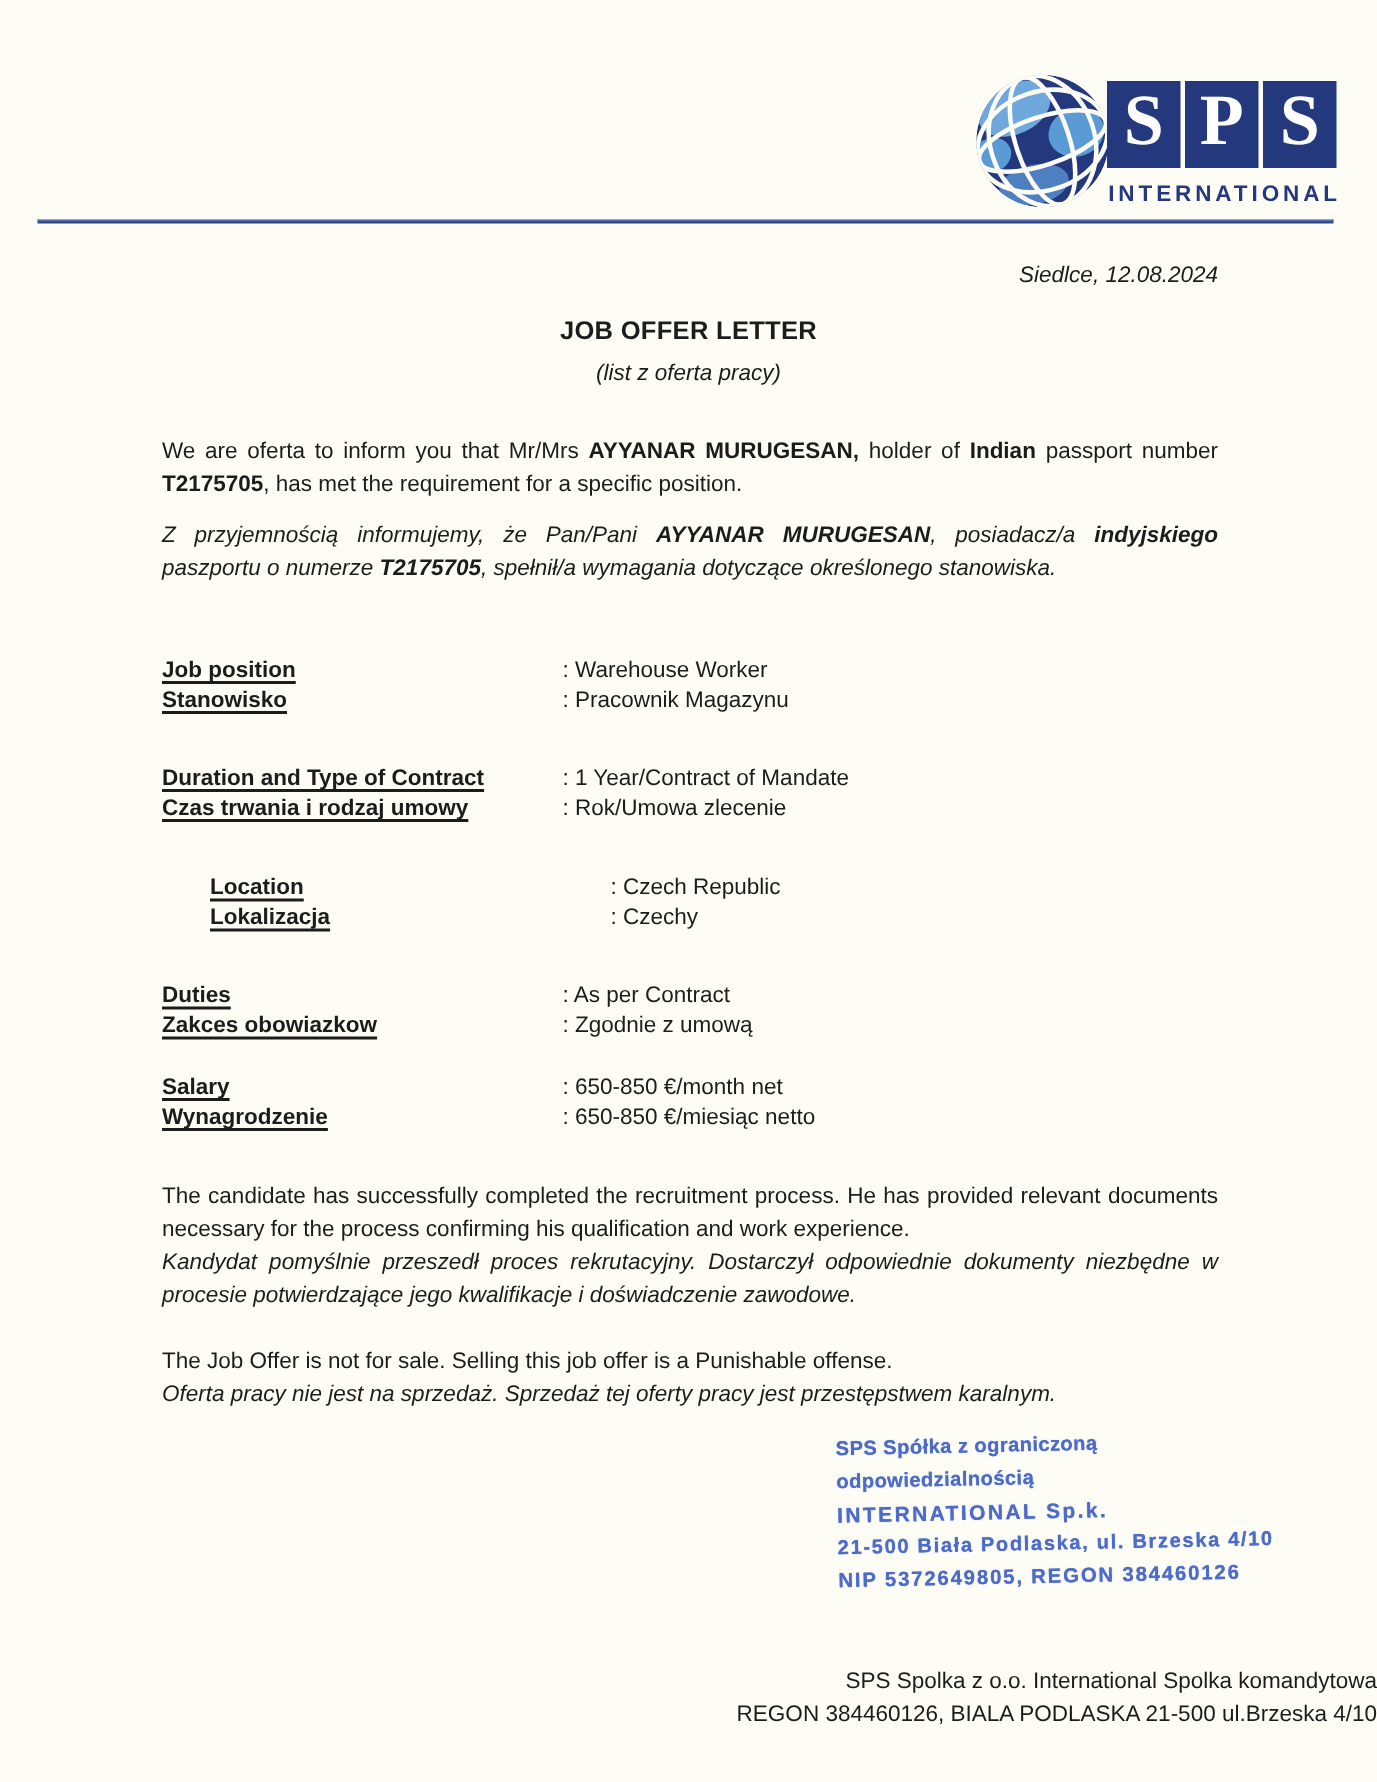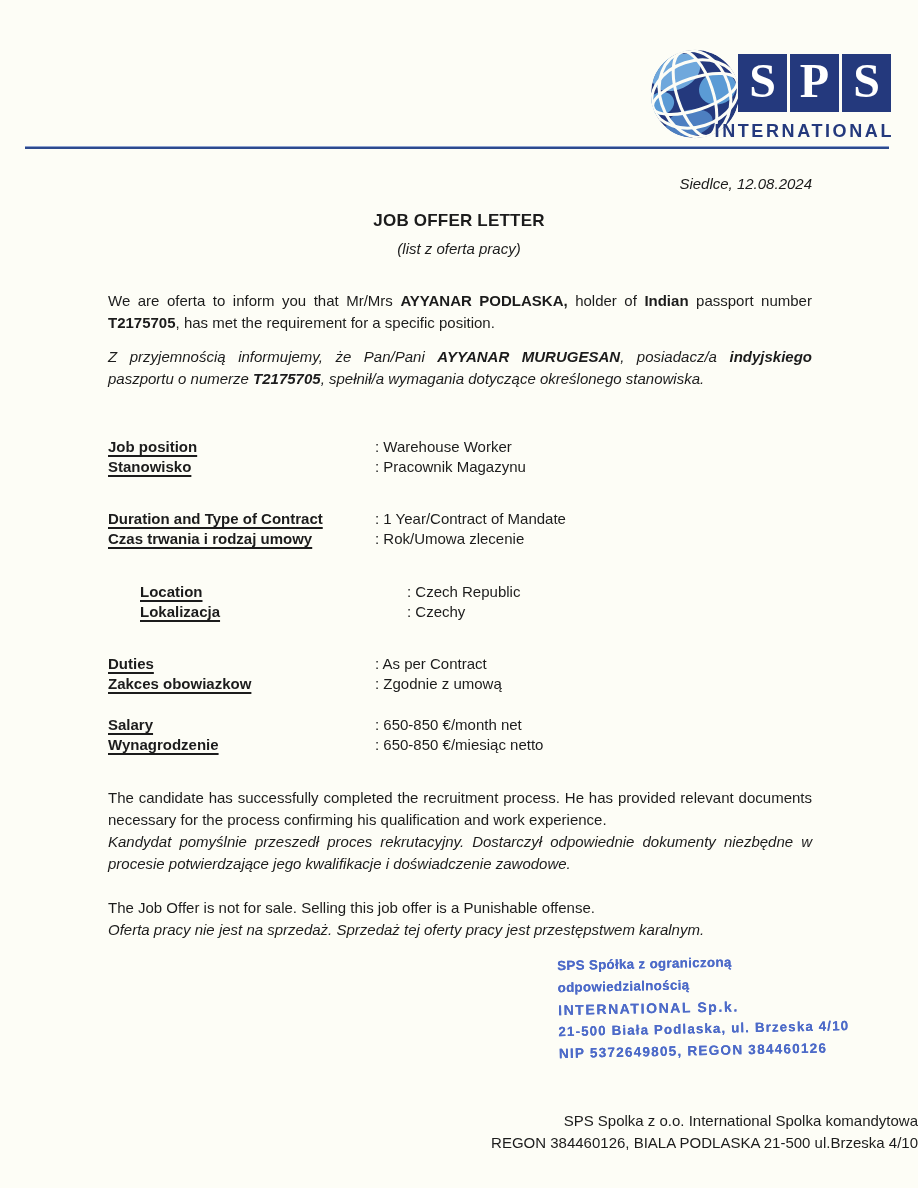--- a/index.html
+++ b/index.html
@@ -21,21 +21,21 @@
   .logo-squares { position:absolute; left:90px; top:9px; display:flex; gap:3px; }
   .logo-sq {
     width:49px; height:58px; background:#24397d;
     display:flex; align-items:center; justify-content:center;
     color:#ffffff; font-family:"Liberation Serif", serif;
     font-size:48px; font-weight:600; line-height:1;
     padding-bottom:4px;
   }
   .logo-sub {
     position:absolute; left:58px; top:76px; width:188px;
-    color:#24397d; font-size:18px; font-weight:700;
+    color:#24397d; font-size:15px; font-weight:700;
     letter-spacing:2.6px; text-align:right; white-space:nowrap;
   }
 
   
   .rule {
     position:absolute; top:146px; left:25px; width:864px; height:3px;
     background:#2d4a8e; border-top:1px solid #8fa3d0;
   }
 
   
@@ -127,21 +127,21 @@
     </div>
     <div class="logo-sub">INTERNATIONAL</div>
   </div>
 
   <div class="rule"></div>
 
   <div class="dateline">Siedlce, 12.08.2024</div>
   <div class="title">JOB OFFER LETTER</div>
   <div class="subtitle">(list z oferta pracy)</div>
 
-  <p class="para p-intro-en"><span>We are oferta to inform you that Mr/Mrs </span><span class="b">AYYANAR PODLASKA,</span><span> holder of </span><span class="b">Indian</span><span> passport number </span><span class="b">T2175705</span><span>, has met the requirement for a specific position.</span></p>
+  <p class="para p-intro-en"><span>We are oferta to inform you that Mr/Mrs </span><span class="b">AYYANAR MURUGESAN,</span><span> holder of </span><span class="b">Indian</span><span> passport number </span><span class="b">T2175705</span><span>, has met the requirement for a specific position.</span></p>
 
   <p class="para p-intro-pl"><span>Z przyjemnością informujemy, że Pan/Pani </span><span class="b">AYYANAR MURUGESAN</span><span>, posiadacz/a </span><span class="b">indyjskiego</span><span> paszportu o numerze </span><span class="b">T2175705</span><span>, spełnił/a wymagania dotyczące określonego stanowiska.</span></p>
 
   <div class="detail-group dg0">
     <span class="detail-label">Job position</span>
     <span>: Warehouse Worker</span>
     <span class="detail-label">Stanowisko</span>
     <span>: Pracownik Magazynu</span>
   </div>
   <div class="detail-group dg1">

